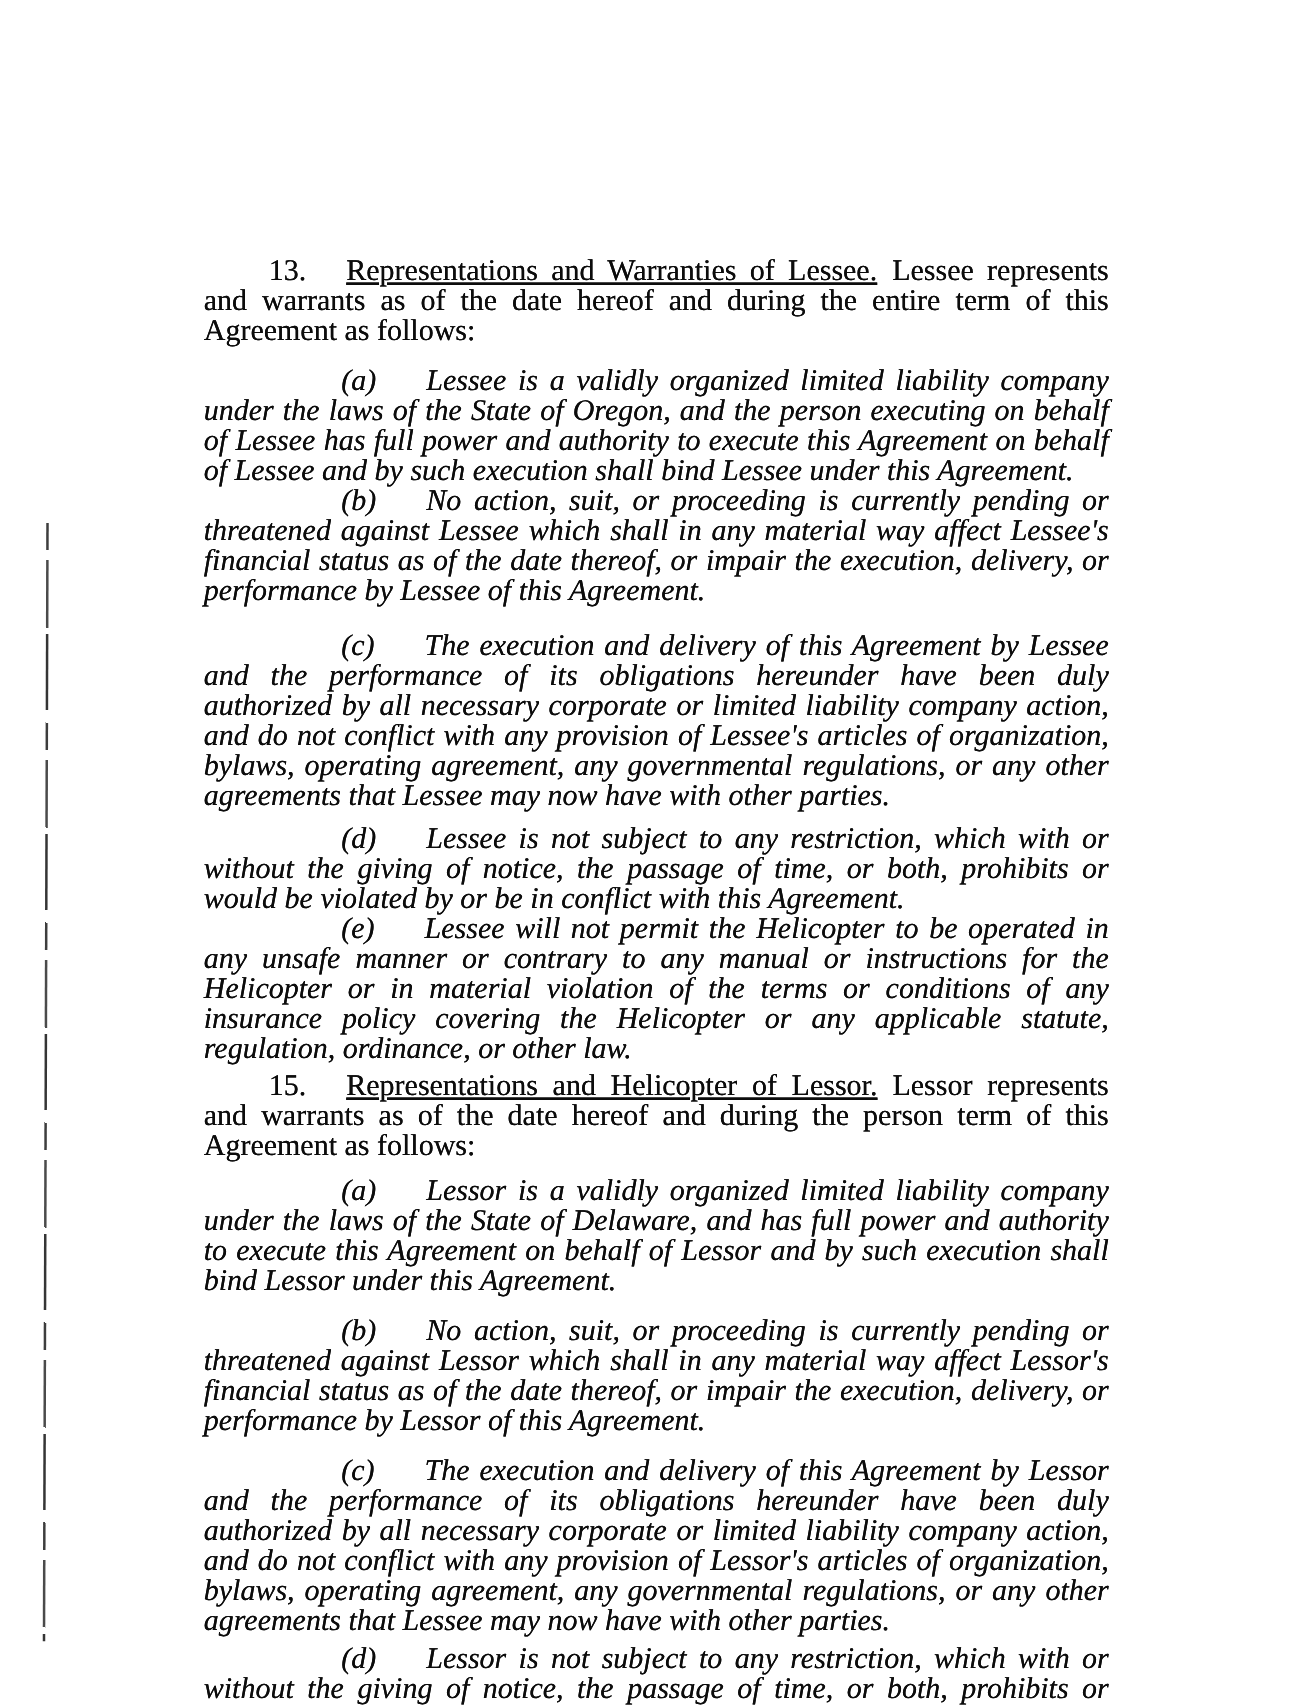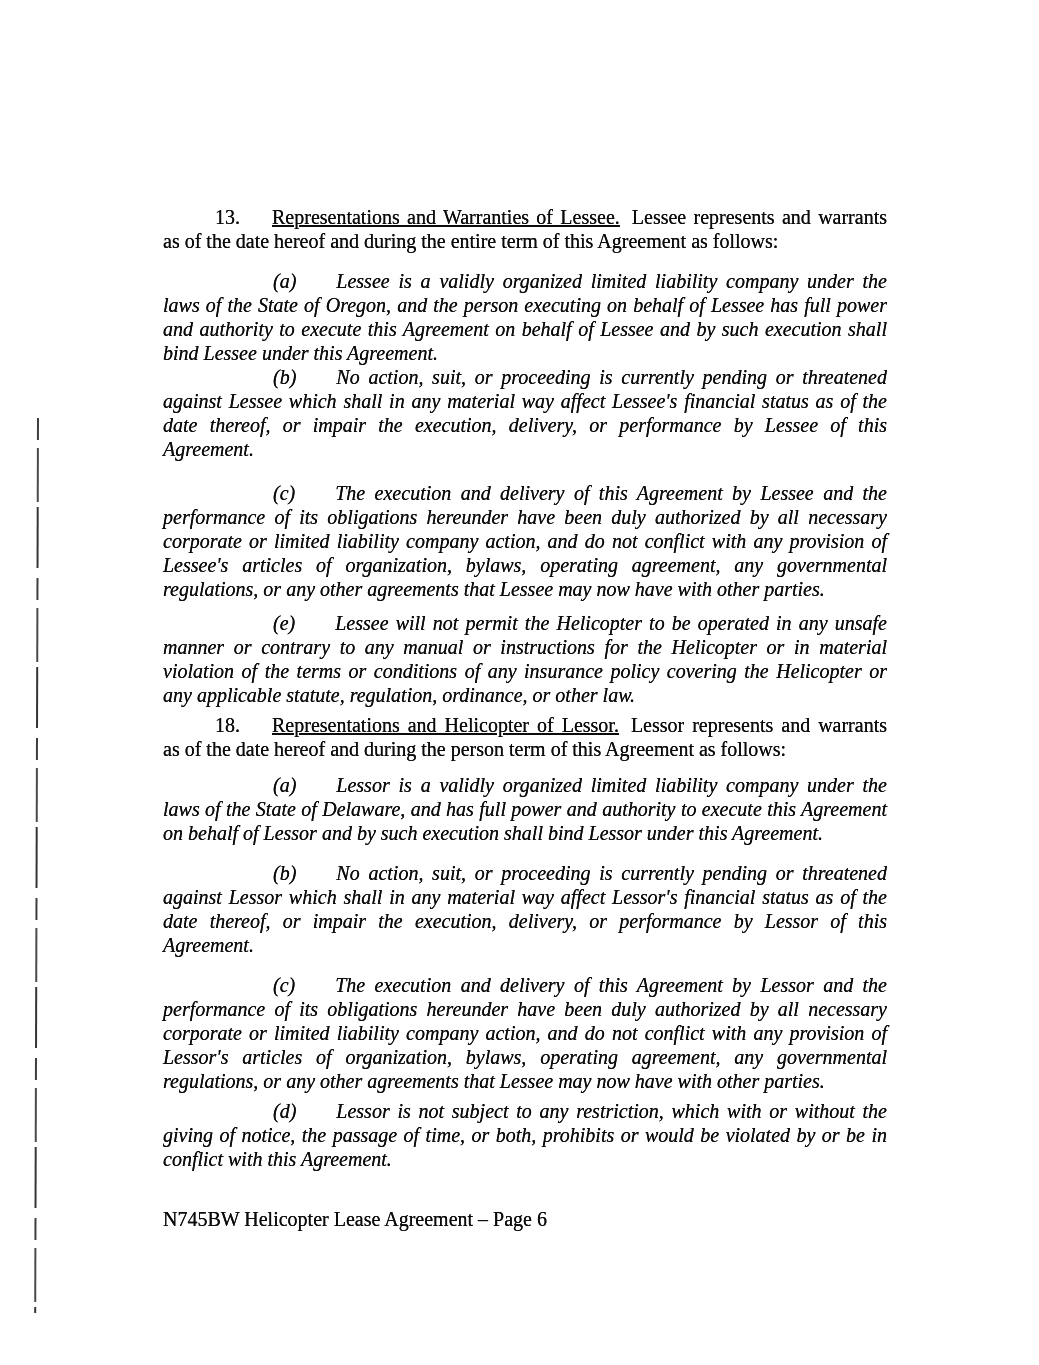--- a/index.html
+++ b/index.html
@@ -13,21 +13,21 @@
     overflow: hidden;
   }
   .content {
     position: absolute;
     left: 163px;
     top: 205px;
     width: 724px;
   }
   p {
     margin: 0;
-    font-size: 20px;
+    font-size: 24px;
     line-height: 24px;
     text-align: justify;
     text-shadow: 0 0 0.45px currentColor; 
   }
   .sec  { text-indent: 52px; }
   .item { text-indent: 110px; font-style: italic; }
   .num    { padding-right: 32px; }
   .head   { text-decoration: underline; padding-right: 12px; }
   .clabel { padding-right: 40px; }
 
@@ -75,24 +75,25 @@
   <div class="content">
 
     <p class="sec mb16"><span class="num">13.</span><span class="head">Representations and Warranties of Lessee.</span><span>Lessee represents and warrants as of the date hereof and during the entire term of this Agreement as follows:</span></p>
 
     <p class="item mb0"><span class="clabel">(a)</span><span>Lessee is a validly organized limited liability company under the laws of the State of Oregon, and the person executing on behalf of Lessee has full power and authority to execute this Agreement on behalf of Lessee and by such execution shall bind Lessee under this Agreement.</span></p>
 
     <p class="item mb8"><span class="clabel">(b)</span><span>No action, suit, or proceeding is currently pending or threatened against Lessee which shall in any material way affect Lessee's financial status as of the date thereof, or impair the execution, delivery, or performance by Lessee of this Agreement.</span></p>
 
     <p class="item mb10"><span class="clabel">(c)</span><span>The execution and delivery of this Agreement by Lessee and the performance of its obligations hereunder have been duly authorized by all necessary corporate or limited liability company action, and do not conflict with any provision of Lessee's articles of organization, bylaws, operating agreement, any governmental regulations, or any other agreements that Lessee may now have with other parties.</span></p>
 
+    <p class="item mb0"><span class="clabel">(d)</span><span>Lessee is not subject to any restriction, which with or without the giving of notice, the passage of time, or both, prohibits or would be violated by or be in conflict with this Agreement.</span></p>
 
     <p class="item mb6"><span class="clabel">(e)</span><span>Lessee will not permit the Helicopter to be operated in any unsafe manner or contrary to any manual or instructions for the Helicopter or in material violation of the terms or conditions of any insurance policy covering the Helicopter or any applicable statute, regulation, ordinance, or other law.</span></p>
 
-    <p class="sec mb12"><span class="num">18.</span><span class="head">Representations and Helicopter of Lessor.</span><span>Lessor represents and warrants as of the date hereof and during the person term of this Agreement as follows:</span></p>
+    <p class="sec mb12"><span class="num">15.</span><span class="head">Representations and Helicopter of Lessor.</span><span>Lessor represents and warrants as of the date hereof and during the person term of this Agreement as follows:</span></p>
 
     <p class="item mb16"><span class="clabel">(a)</span><span>Lessor is a validly organized limited liability company under the laws of the State of Delaware, and has full power and authority to execute this Agreement on behalf of Lessor and by such execution shall bind Lessor under this Agreement.</span></p>
 
     <p class="item mb16"><span class="clabel">(b)</span><span>No action, suit, or proceeding is currently pending or threatened against Lessor which shall in any material way affect Lessor's financial status as of the date thereof, or impair the execution, delivery, or performance by Lessor of this Agreement.</span></p>
 
     <p class="item mb6"><span class="clabel">(c)</span><span>The execution and delivery of this Agreement by Lessor and the performance of its obligations hereunder have been duly authorized by all necessary corporate or limited liability company action, and do not conflict with any provision of Lessor's articles of organization, bylaws, operating agreement, any governmental regulations, or any other agreements that Lessee may now have with other parties.</span></p>
 
     <p class="item mb0"><span class="clabel">(d)</span><span>Lessor is not subject to any restriction, which with or without the giving of notice, the passage of time, or both, prohibits or would be violated by or be in conflict with this Agreement.</span></p>
 
     <p class="footer">N745BW Helicopter Lease Agreement – Page 6</p>

